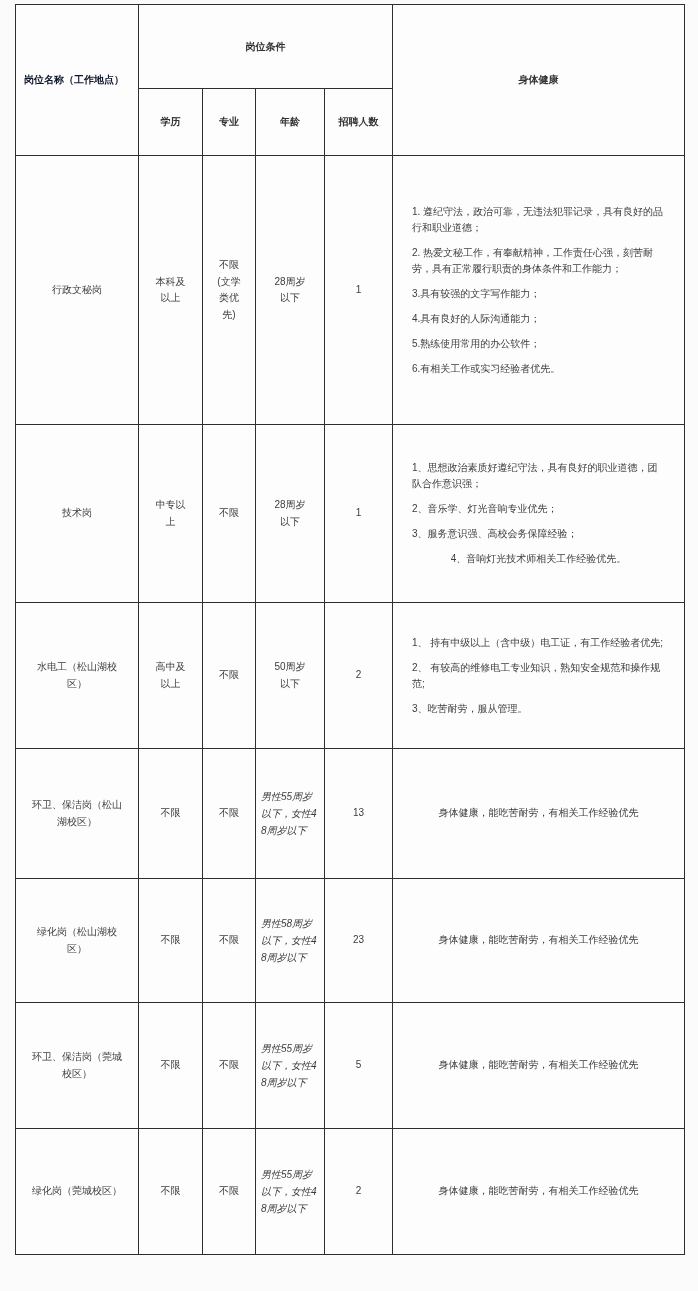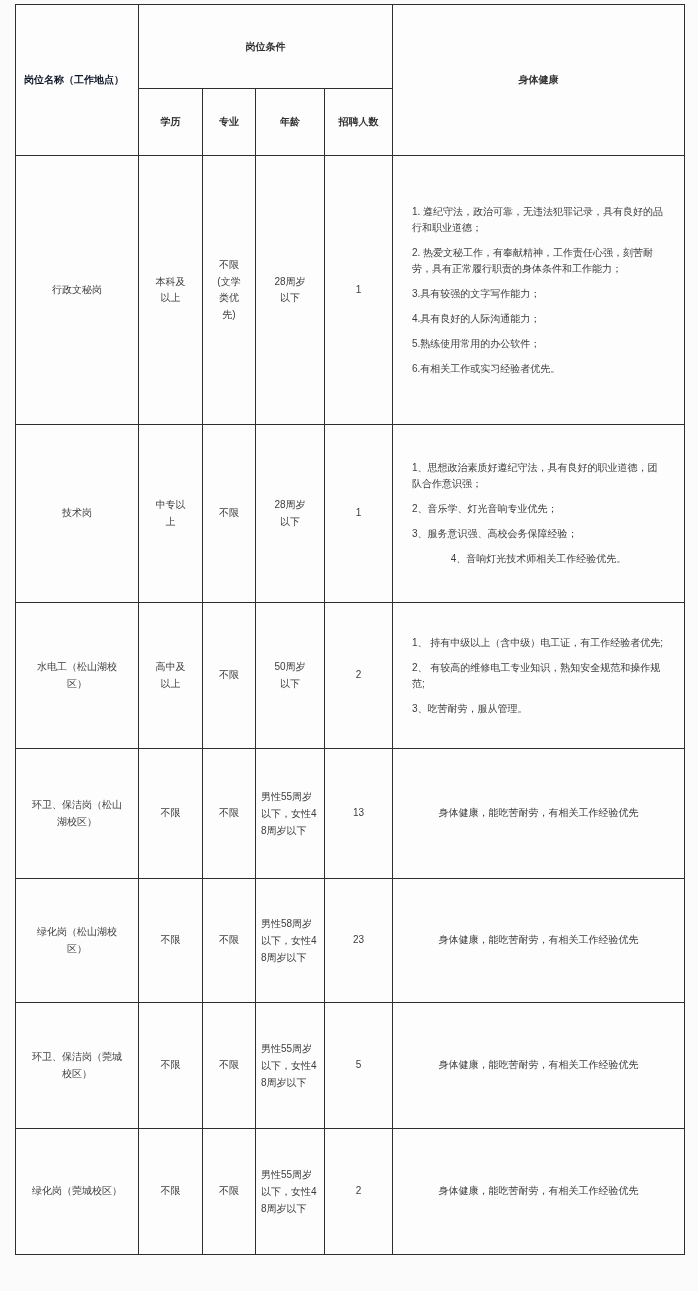--- a/index.html
+++ b/index.html
@@ -49,20 +49,21 @@
   
   td.c {
     text-align: center;
     padding: 3px 14px;
     line-height: 1.65;
   }
   td.age-wrap {
     text-align: left;
     padding: 3px 5px;
     line-height: 1.7;
+    font-style: italic;
   }
   td.req {
     text-align: left;
     padding: 6px 19px;
     line-height: 1.6;
   }
   td.req p {
     margin: 9px 0;
   }
   td.req p.center {

